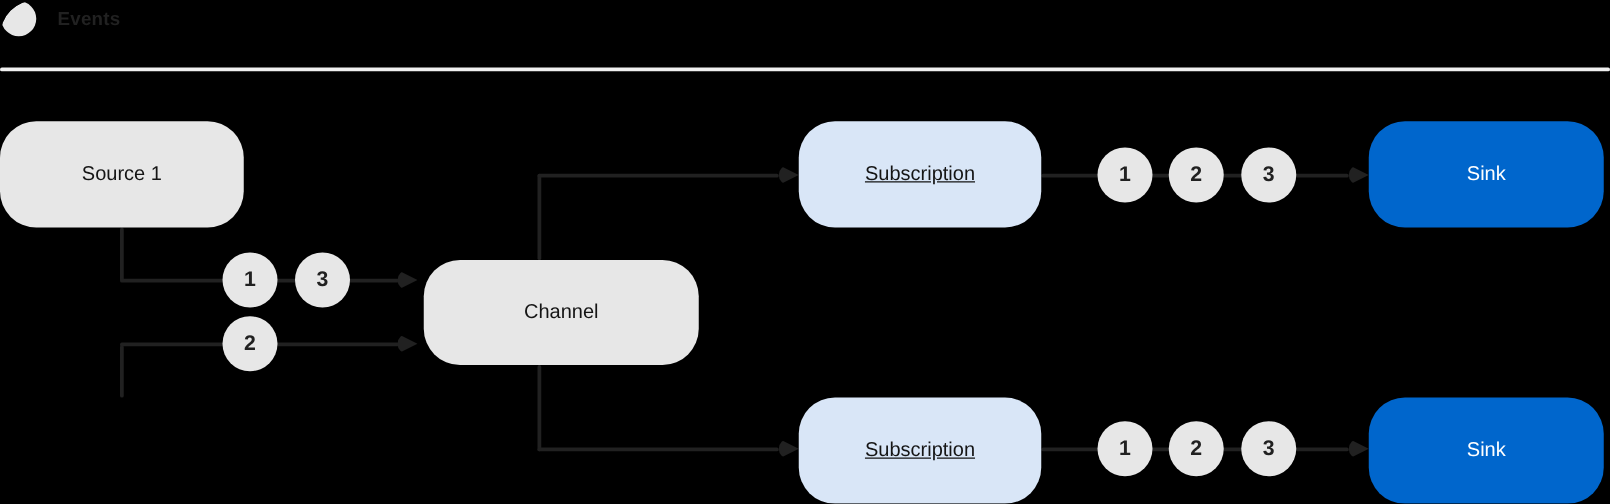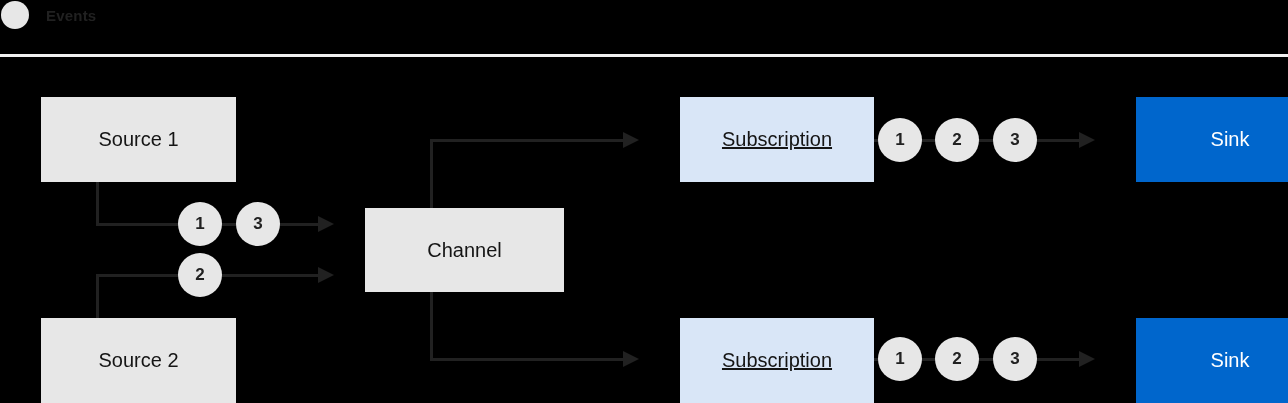--- a/index.html
+++ b/index.html
@@ -5,21 +5,21 @@
   :root{
     --bg:#000000;
     --node-gray:#e7e7e7;
     --sub-blue:#d9e6f7;
     --sink-blue:#0066cc;
     --line:#212121;
     --divider:#f0f0f0;
     --text-dark:#151515;
     --text-light:#ffffff;
   }
-  *{margin:0;padding:0;box-sizing:border-box;}
+  *{margin:0;padding:0;box-sizing:border-box;border-radius:29px;}
   html,body{background:var(--bg);}
   body{font-family:"Liberation Sans",sans-serif;}
   .canvas{
     position:relative;
     width:1288px;height:403px;
     background:var(--bg);
     overflow:hidden;
   }
   .legend-circle{
     position:absolute;left:1px;top:1px;
@@ -32,28 +32,28 @@
     color:var(--line);
   }
   .divider{
     position:absolute;left:0;top:54px;
     width:1288px;height:3px;
     background:var(--divider);
   }
   .node{
     position:absolute;
     display:flex;align-items:center;justify-content:center;
-    font-size:20px;font-weight:500;color:var(--text-dark);margin-left:41px;
+    font-size:16px;font-weight:500;color:var(--text-dark);
   }
   .node.gray{background:var(--node-gray);}
   .node.sub{background:var(--sub-blue);text-decoration:underline;}
   .node.sink{background:var(--sink-blue);color:var(--text-light);}
   .src1{left:0;top:97px;width:195px;height:85px;}
   .src2{left:0;top:318px;width:195px;height:85px;}
-  .chan{left:324px;top:208px;width:199px;height:84px;}
+  .chan{left:339px;top:208px;width:220px;height:84px;}
   .sub-top{left:639px;top:97px;width:194px;height:85px;}
   .sub-bot{left:639px;top:318px;width:194px;height:85px;}
   .sink-top{left:1095px;top:97px;width:188px;height:85px;}
   .sink-bot{left:1095px;top:318px;width:188px;height:85px;}
   .line{position:absolute;background:var(--line);}
   .arrow{
     position:absolute;width:0;height:0;
     border-top:8px solid transparent;
     border-bottom:8px solid transparent;
     border-left:16px solid var(--line);
@@ -99,20 +99,19 @@
   <div class="badge" style="left:935px;top:118px;">2</div>
   <div class="badge" style="left:993px;top:118px;">3</div>
 
   <div class="line" style="left:833px;top:358px;width:246px;height:3px;"></div>
   <div class="arrow" style="left:1079px;top:351px;"></div>
   <div class="badge" style="left:878px;top:337px;">1</div>
   <div class="badge" style="left:935px;top:337px;">2</div>
   <div class="badge" style="left:993px;top:337px;">3</div>
 
   <div class="node gray src1">Source 1</div>
-  <div class="node gray src2">Source 2</div>
   <div class="node gray chan">Channel</div>
   <div class="node sub sub-top">Subscription</div>
   <div class="node sub sub-bot">Subscription</div>
   <div class="node sink sink-top">Sink</div>
   <div class="node sink sink-bot">Sink</div>
 
 </div>
 
 </body></html>

